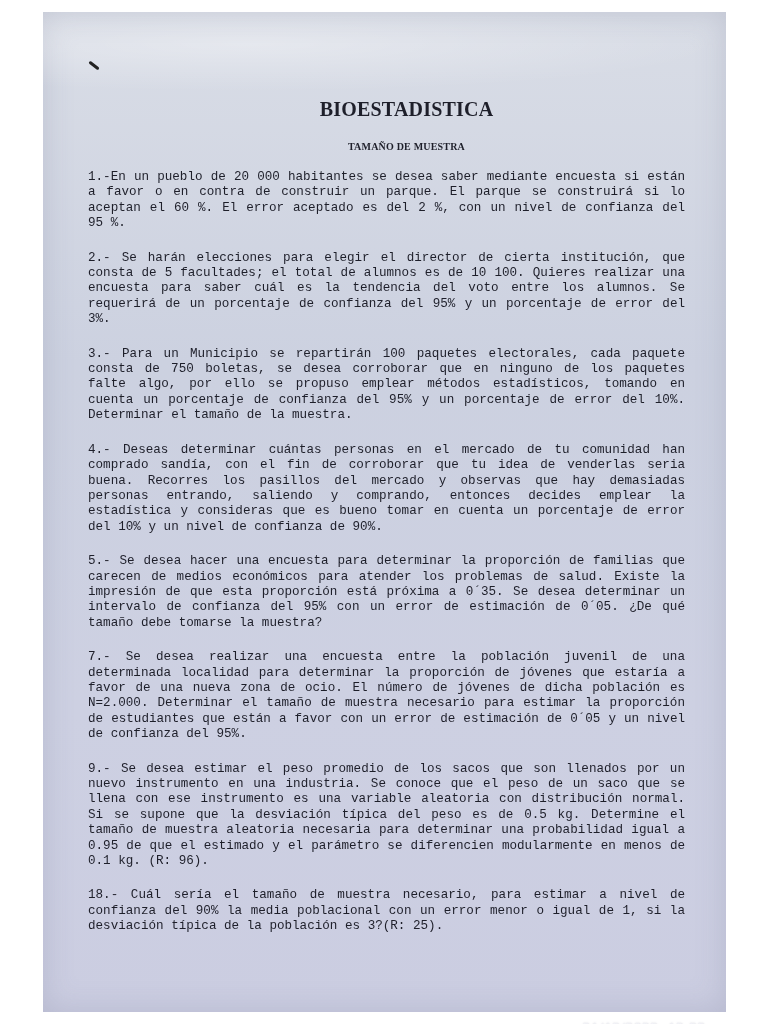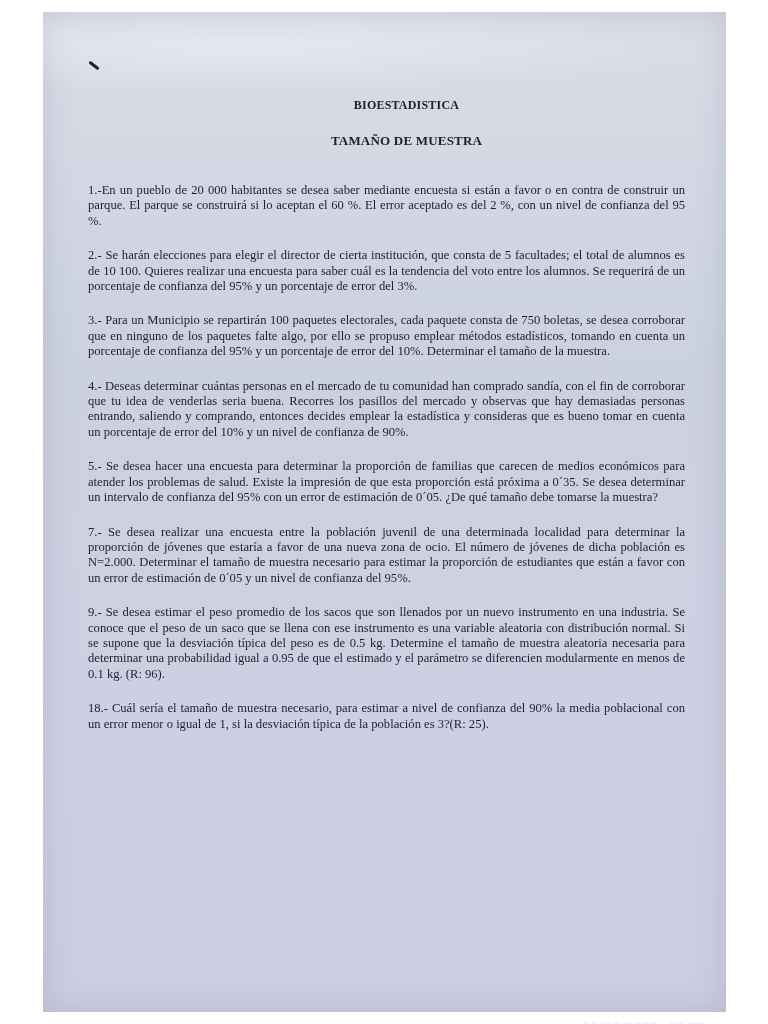--- a/index.html
+++ b/index.html
@@ -43,28 +43,28 @@
     position: absolute;
     left: 88px;
     top: 96px;
     width: 597px;
     font-family: "Liberation Serif", "DejaVu Serif", serif;
     color: #1e1f2a;
   }
   .title {
     text-align: center;
     font-weight: bold;
-    font-size: 12px;
+    font-size: 20px;
     letter-spacing: 0.2px;
     margin: 0;
     padding-left: 40px;
   }
   .title.t1 { margin-top: 2px; }
-  .title.t2 { margin-top: 20px; font-size: 13px; }
-  .problems { margin-top: 34px; }
+  .title.t2 { margin-top: 20px; font-size: 10px; }
+  .problems { margin-top: 18px; font-family: Liberation Mono, monospace; }
   .problem {
     font-size: 12.6px;
     line-height: 15.4px;
     text-align: justify;
     margin: 0 0 19px 0;
   }
   .problem .num { }
   .timestamp {
     position: absolute;
     right: 62px;

